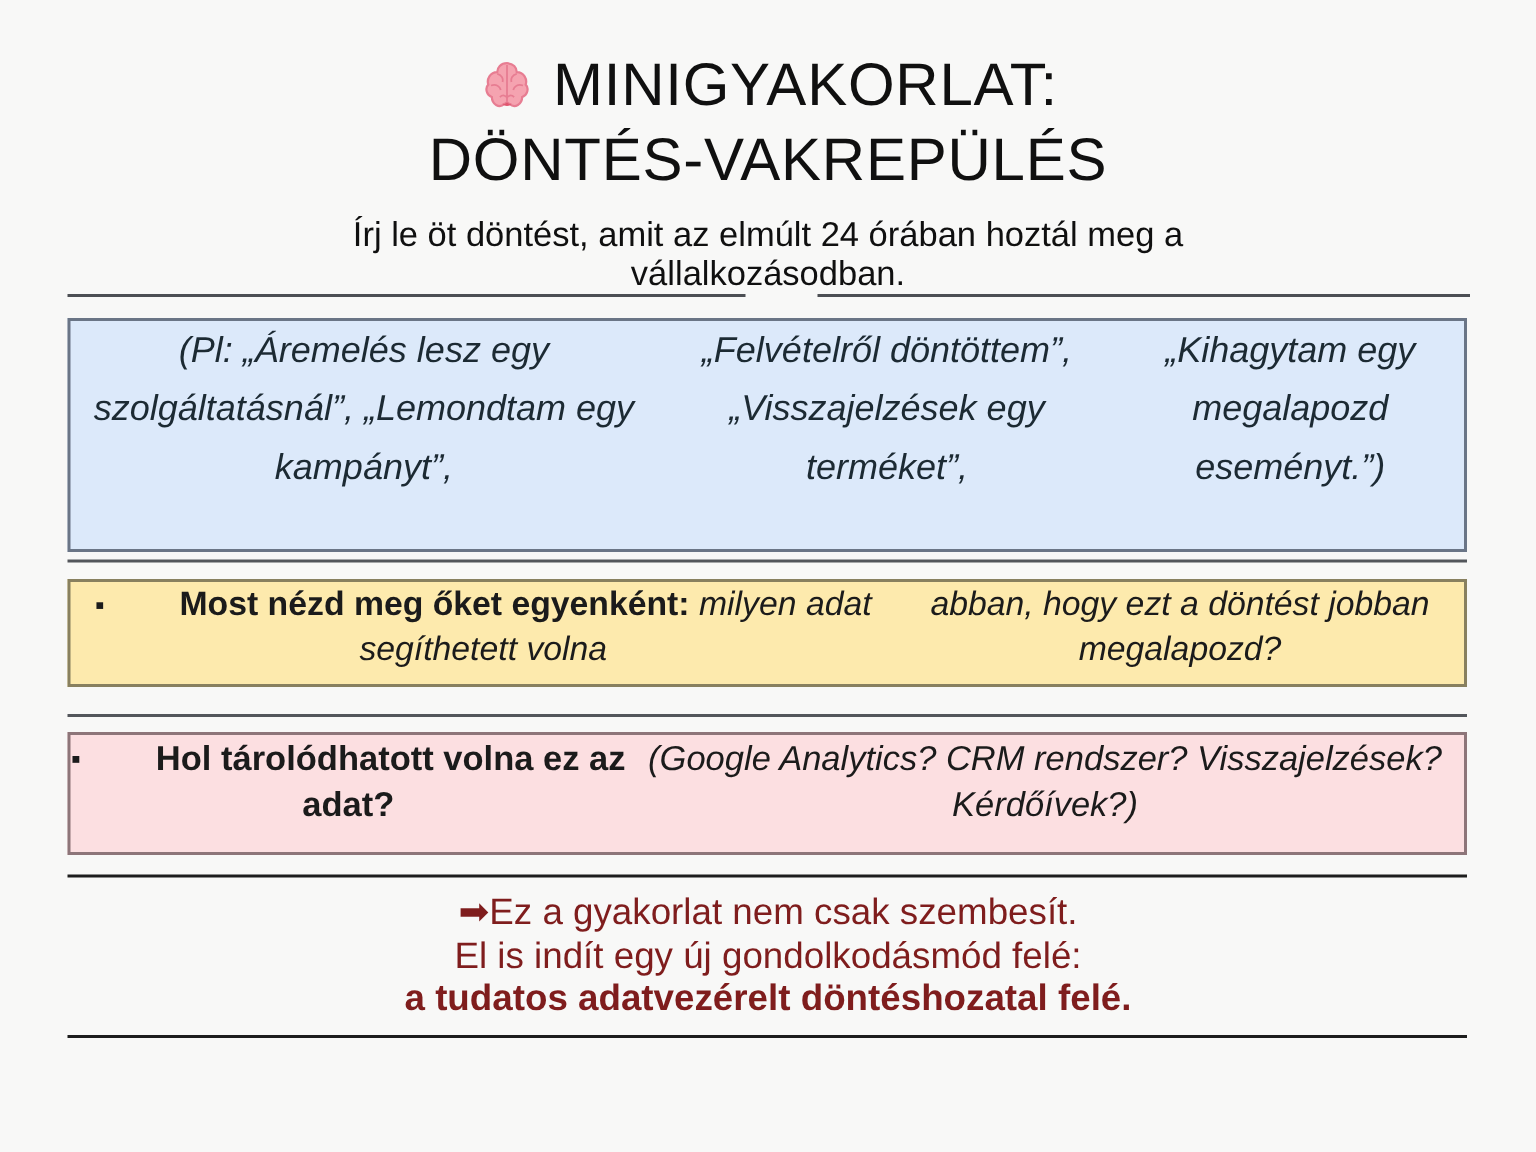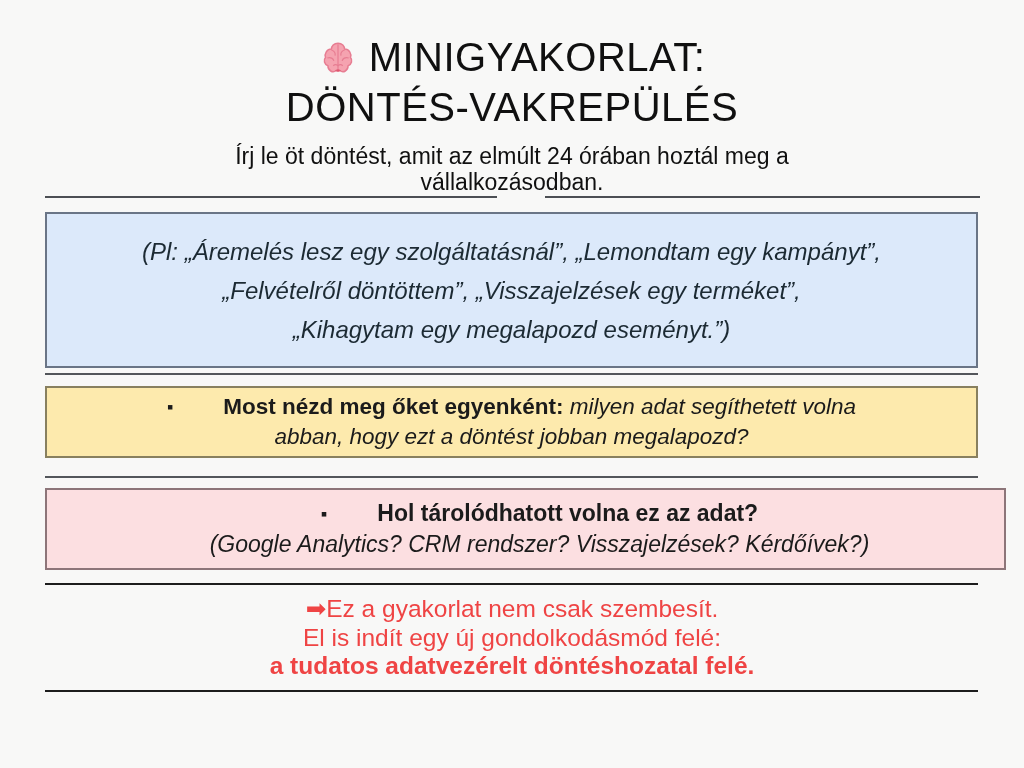--- a/index.html
+++ b/index.html
@@ -19,32 +19,32 @@
 
   .hline{position:absolute;height:2px;background:#4c4f54;}
   .u-seg1{top:196px;left:45px;width:452px;}
   .u-seg2{top:196px;left:545px;width:435px;}
   .sep-1{top:373px;left:45px;width:933px;background:#53565b;}
   .sep-2{top:476px;left:45px;width:933px;background:#53565b;}
   .dark-1{top:583px;left:45px;width:933px;background:#1d1d1d;}
   .dark-2{top:690px;left:45px;width:933px;background:#1d1d1d;}
 
   .box{position:absolute;left:45px;width:929px;border:2px solid #5c6066;
-       display:flex;flex-direction:column;justify-content:center;
+       display:flex;flex-direction:row;justify-content:center;
        text-align:center;}
   .box p{margin:0;}
   .box-example{top:212px;height:152px;font-style:italic;font-size:24px;line-height:39px;color:#1c2a33;}
   .box-q1{top:386px;height:68px;font-size:22.5px;line-height:30px;color:#1b1b1b;}
-  .box-q2{top:488px;height:78px;font-size:23px;line-height:31px;color:#1b1b1b;padding-left:28px;}
+  .box-q2{top:488px;height:78px;font-size:23px;line-height:31px;color:#1b1b1b;}
   .b{font-weight:700;font-style:normal;margin-left:42px;}
   .i{font-style:italic;font-weight:400;}
   .bullet{font-weight:700;font-style:normal;font-size:0.8em;vertical-align:1px;margin-right:8px;}
 
   .conclusion{position:absolute;top:595px;left:0;width:1024px;text-align:center;
-              font-size:24.5px;line-height:28.5px;color:#ef4444;}
+              font-size:24.5px;line-height:28.5px;color:#7f1d1d;}
   .conclusion p{margin:0;}
   .conclusion .bold-line{font-weight:700;}
 </style>
 </head>
 <body>
 
 <div class="slide">
 
   <div class="title-line title-1">
     <span class="brain">

